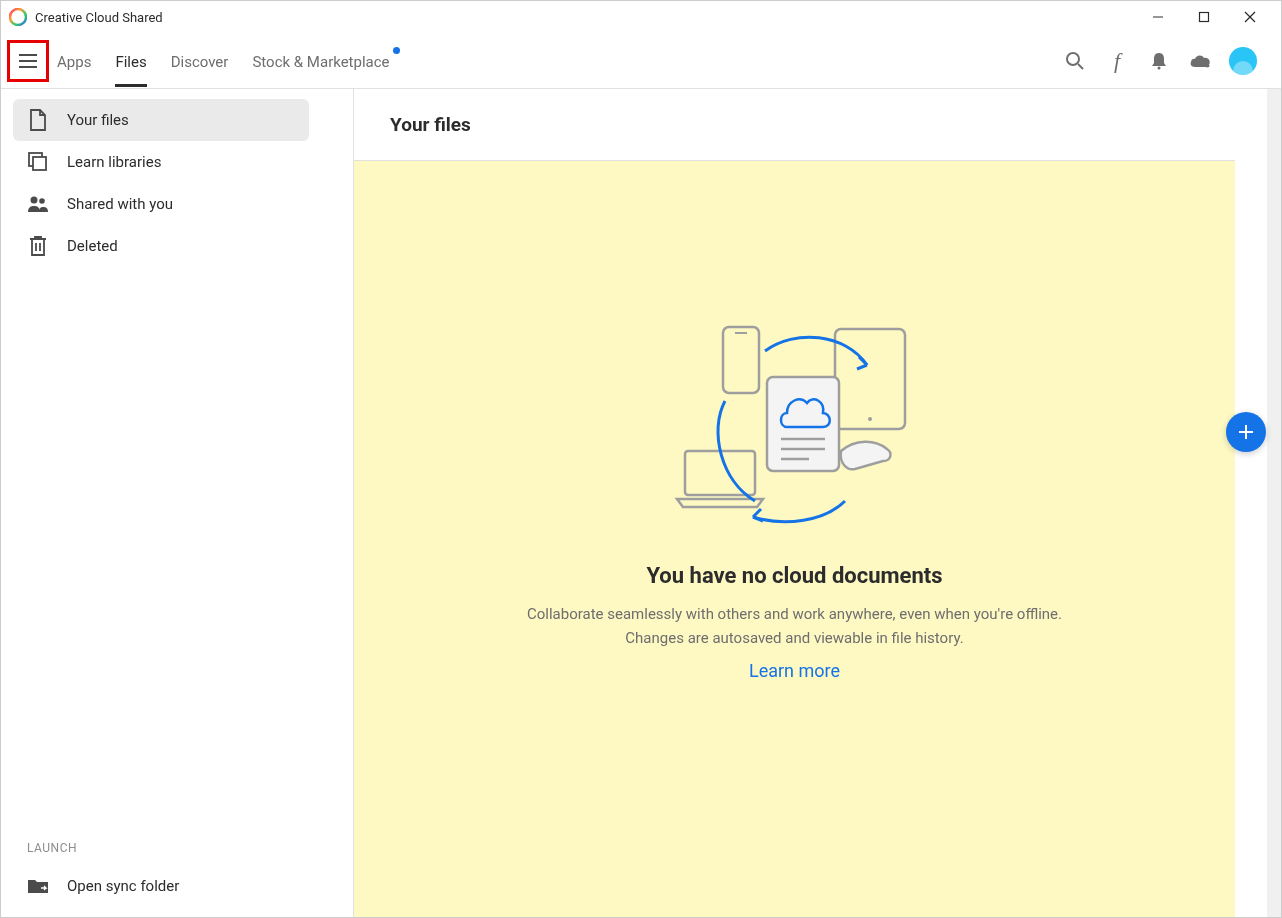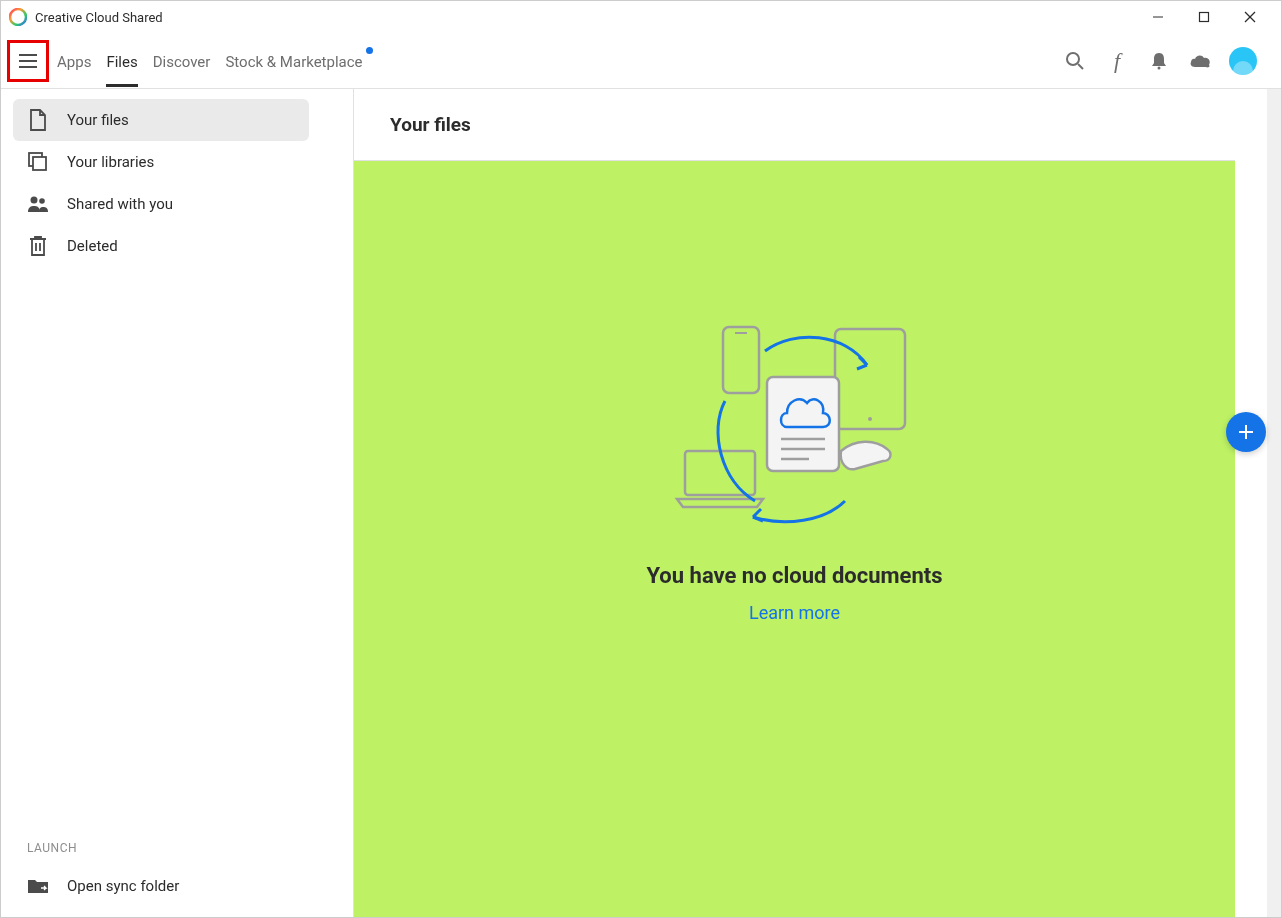--- a/index.html
+++ b/index.html
@@ -10,21 +10,21 @@
 .titlebar .app-icon { width: 18px; height: 18px; margin-right: 8px; }
 .titlebar .title { font-size: 13px; color: #2c2c2c; flex: 1; }
 .win-controls { display: flex; gap: 0; }
 .win-btn { width: 46px; height: 32px; display: flex; align-items: center; justify-content: center; cursor: pointer; }
 .win-btn svg { width: 12px; height: 12px; }
 
 
 .topnav { height: 56px; display: flex; align-items: center; padding: 0 8px 0 0; border-bottom: 1px solid #e1e1e1; }
 .hamburger-wrap { border: 3px solid #e60000; margin: 1px 0 1px 6px; }
 .hamburger { width: 36px; height: 36px; display: flex; align-items: center; justify-content: center; cursor: pointer; }
-.nav-tabs { display: flex; gap: 15px; margin-left: 8px; }
+.nav-tabs { display: flex; gap: 24px; margin-left: 8px; }
 .nav-tab { font-size: 15px; color: #6e6e6e; cursor: pointer; position: relative; padding: 18px 0 16px 0; }
 .nav-tab.active { color: #2c2c2c; }
 .nav-tab.active::after { content: ""; position: absolute; bottom: 0; left: 0; right: 0; height: 3px; background: #2c2c2c; }
 .nav-tab .dot { position: absolute; top: 12px; right: -10px; width: 7px; height: 7px; border-radius: 50%; background: #1473e6; }
 .nav-spacer { flex: 1; }
 .nav-icons { display: flex; gap: 14px; align-items: center; padding-right: 16px; }
 .nav-icon { width: 28px; height: 28px; display: flex; align-items: center; justify-content: center; cursor: pointer; color: #6e6e6e; }
 .avatar { width: 28px; height: 28px; border-radius: 50%; background: #29c5f6; position: relative; overflow: hidden; }
 .avatar::after { content: ""; position: absolute; bottom: -6px; left: 4px; width: 20px; height: 20px; border-radius: 50%; background: rgba(255,255,255,0.35); }
 
@@ -36,21 +36,21 @@
 .side-item { display: flex; align-items: center; gap: 18px; padding: 10px 14px; border-radius: 6px; cursor: pointer; color: #2c2c2c; font-size: 15px; }
 .side-item.selected { background: #eaeaea; }
 .side-item .icon { width: 22px; height: 22px; color: #4b4b4b; display: flex; align-items: center; justify-content: center; }
 .side-spacer { flex: 1; }
 .side-section { font-size: 12px; letter-spacing: 0.5px; color: #8e8e8e; padding: 0 14px 10px; margin-top: 29px; }
 
 
 .content { flex: 1; border-left: 1px solid #e1e1e1; position: relative; display: flex; flex-direction: column; }
 .content-header { padding: 24px 36px; border-bottom: 1px solid #e1e1e1; }
 .content-header h1 { font-size: 19px; font-weight: 700; color: #2c2c2c; }
-.content-body { flex: 1; background: #bef264; display: flex; flex-direction: column; align-items: center; justify-content: flex-start; padding-top: 160px; }
+.content-body { flex: 1; background: #fef9c3; display: flex; flex-direction: column; align-items: center; justify-content: flex-start; padding-top: 160px; }
 .illus-wrap { margin-bottom: 28px; }
 .empty-title { font-size: 22px; font-weight: 700; color: #2c2c2c; margin-bottom: 14px; }
 .empty-desc { font-size: 15px; color: #6e6e6e; text-align: center; max-width: 560px; line-height: 1.6; margin-bottom: 10px; }
 .learn-more { font-size: 18px; color: #1473e6; cursor: pointer; }
 
 
 .fab { position: absolute; right: 16px; top: 412px; width: 40px; height: 40px; border-radius: 50%; background: #1473e6; color: #fff; display: flex; align-items: center; justify-content: center; font-size: 24px; cursor: pointer; box-shadow: 0 2px 6px rgba(0,0,0,0.2); }
 
 
 .scroll-track { width: 14px; background: #f0f0f0; }
@@ -146,21 +146,21 @@
         </span>
       <span>Your files</span>
     </div>
     <div class="side-item">
       <span class="icon">
           <svg width="20" height="20" viewBox="0 0 20 20">
             <rect x="1" y="1" width="13" height="13" fill="none" stroke="#4b4b4b" stroke-width="1.8"></rect>
             <rect x="5" y="5" width="13" height="13" fill="#fff" stroke="#4b4b4b" stroke-width="1.8"></rect>
           </svg>
         </span>
-      <span>Your libraries</span>
+      <span>Learn libraries</span>
     </div>
     <div class="side-item">
       <span class="icon">
           <svg width="22" height="20" viewBox="0 0 22 20">
             <circle cx="7" cy="6" r="3.5" fill="#4b4b4b"></circle>
             <path d="M1 18 C1 13 4 12 7 12 C10 12 13 13 13 18 Z" fill="#4b4b4b"></path>
             <circle cx="15" cy="7" r="2.8" fill="#4b4b4b"></circle>
             <path d="M12 18 C12 14 14 13 16 13 C19 13 21 14 21 18 Z" fill="#4b4b4b"></path>
           </svg>
         </span>
@@ -214,20 +214,21 @@
             <path d="M176 130 C190 118 210 118 222 128 C228 132 226 140 218 140 L190 148 C182 150 174 142 176 130 Z" fill="#f4f4f4" stroke="#9e9e9e" stroke-width="2.5"></path>
 
             <path d="M100 30 C130 8 180 12 202 44" fill="none" stroke="#1473e6" stroke-width="3"></path>
             <path d="M202 44 L194 36 M202 44 L192 48" fill="none" stroke="#1473e6" stroke-width="3"></path>
             <path d="M60 80 C44 110 56 160 90 180" fill="none" stroke="#1473e6" stroke-width="3"></path>
             <path d="M88 196 C120 206 160 200 180 180" fill="none" stroke="#1473e6" stroke-width="3"></path>
             <path d="M88 196 L96 188 M88 196 L98 200" fill="none" stroke="#1473e6" stroke-width="3"></path>
           </svg>
         </div>
         <div class="empty-title">You have no cloud documents</div>
+        <div class="empty-desc">Collaborate seamlessly with others and work anywhere, even when you're offline. Changes are autosaved and viewable in file history.</div>
         <div class="learn-more">Learn more</div>
       </div>
     </div>
   </div>
 
   <div class="scroll-track"></div>
 
   <div class="fab">
     <svg width="16" height="16" viewBox="0 0 16 16">
         <line x1="8" y1="1" x2="8" y2="15" stroke="#fff" stroke-width="2"></line>

